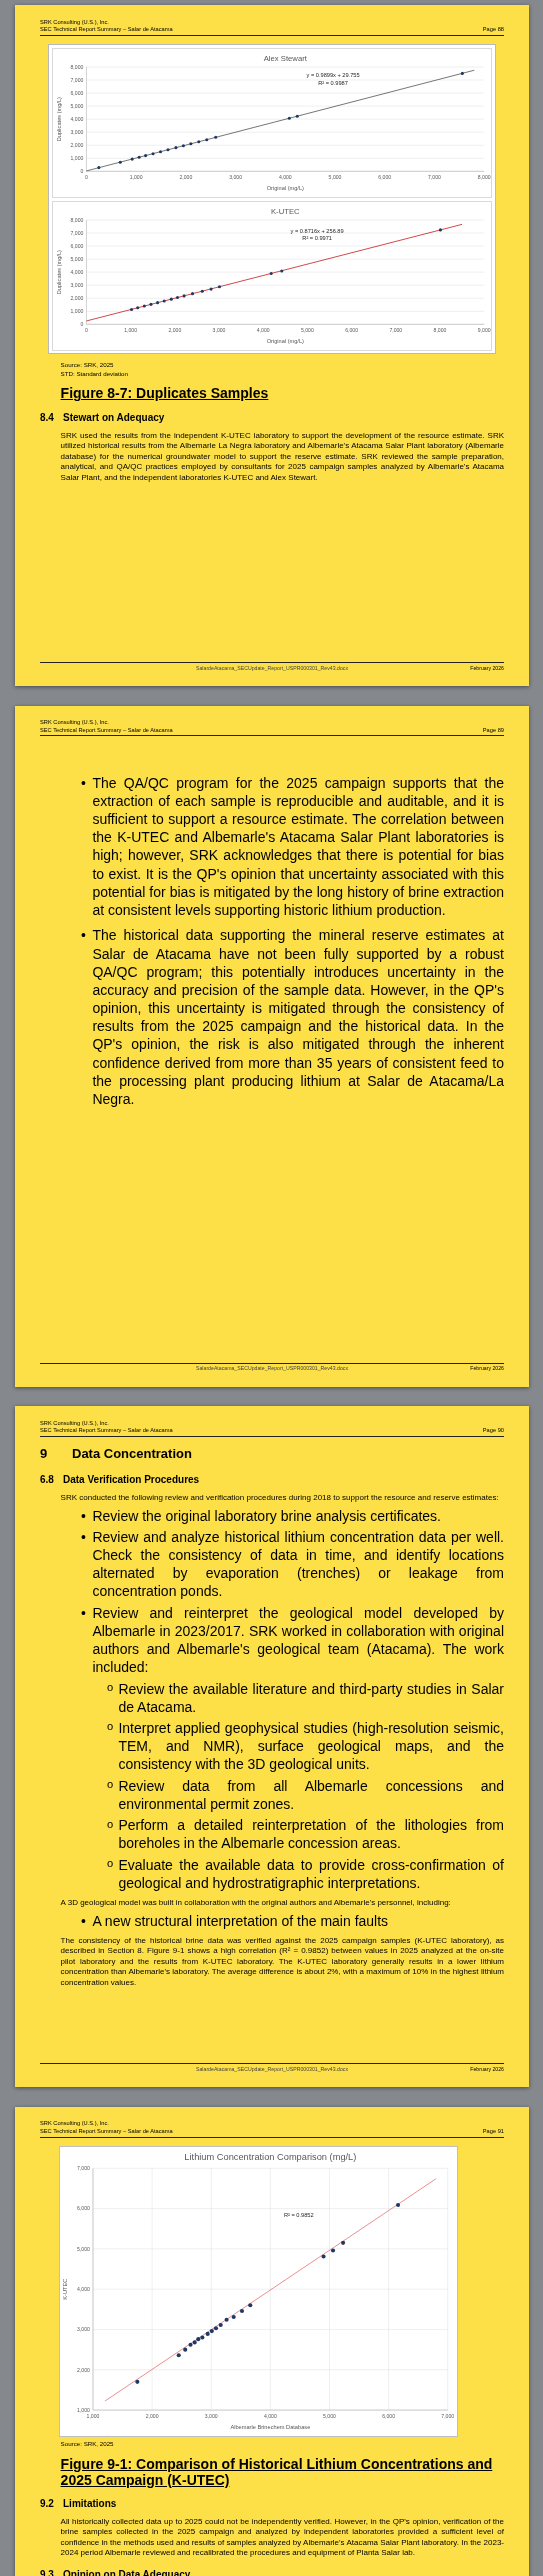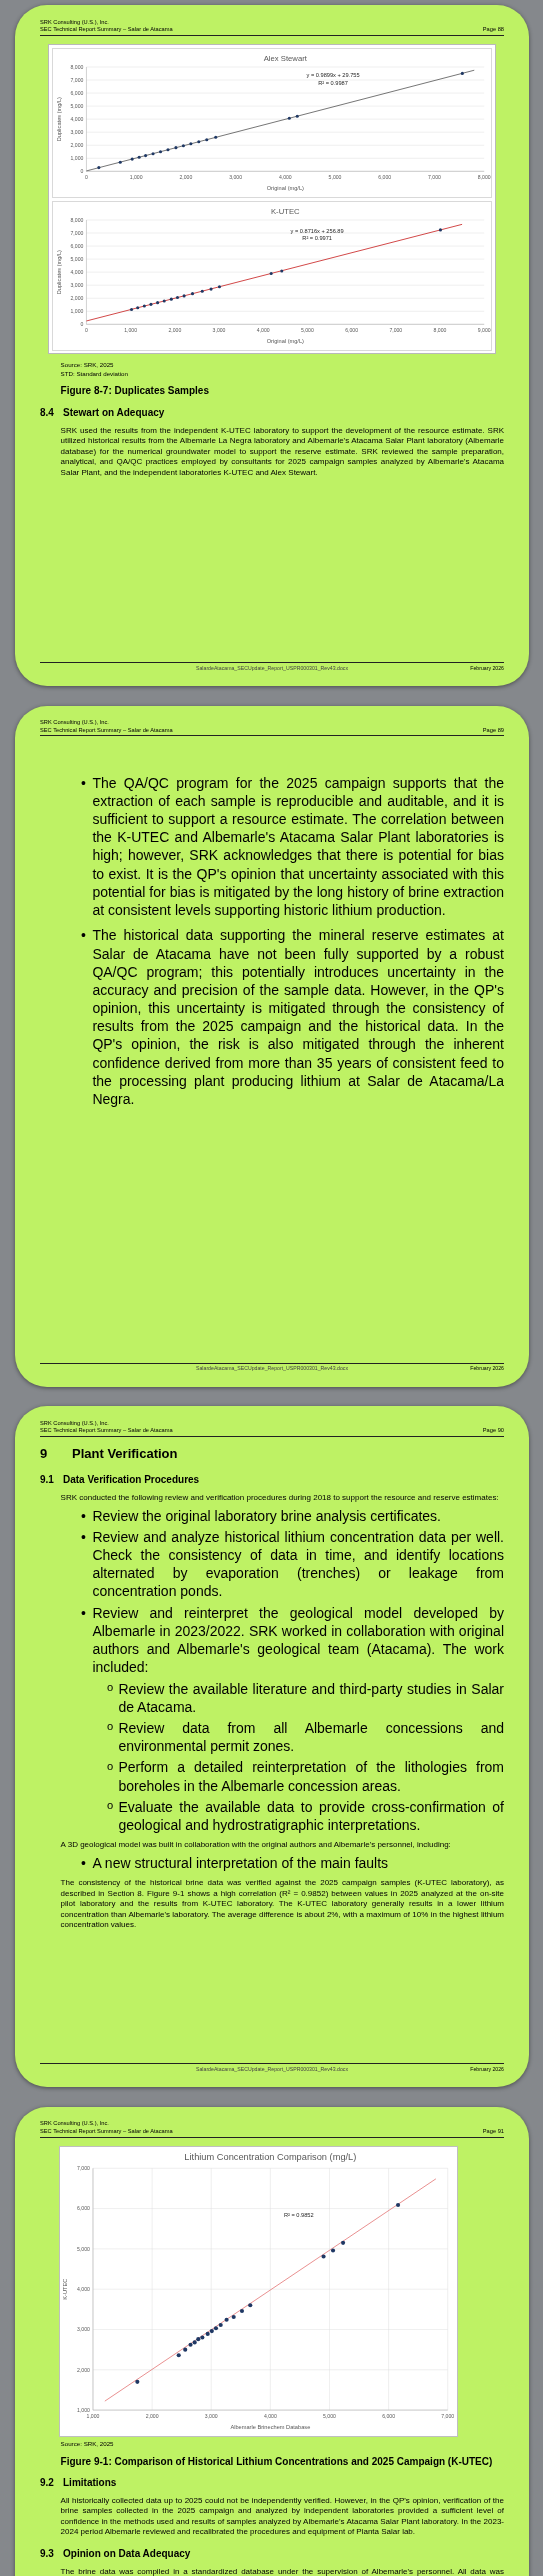--- a/index.html
+++ b/index.html
@@ -5,45 +5,44 @@
   html,body{margin:0;padding:0;}
   body{
     width:544px;
     background:#85888c;
     font-family:"Liberation Sans", sans-serif;
     color:#000;
   }
   .viewer{width:544px;padding:5.2px 0 25px 0;}
   .page{
     width:514px;height:681px;
-    margin:0 auto;background:#bef264;
+    margin:0 auto;background:#fde047;
     box-shadow:0 1px 4.1px rgba(0,0,0,.45);
     box-sizing:border-box;
     padding:13.4px 25px 0 25px;
     display:flex;flex-direction:column;
     position:relative;
-    border-radius:32px;
   }
   .page + .page{margin-top:19.6px;}
 
   
   .hdr{font-size:5.7px;line-height:1.3;border-bottom:0.5px solid #222;padding-bottom:1.5px;}
   .hdr-row{display:flex;justify-content:space-between;}
   .ftr{
     margin-top:auto;margin-bottom:15.5px;
     border-top:0.5px solid #222;padding-top:1.5px;
     font-size:5.2px;color:#444;
     position:relative;text-align:center;
   }
   .ftr-date{position:absolute;right:0;top:1.5px;color:#000;}
 
   
   .para{margin:6.2px 0 0 20.6px;font-size:8px;line-height:1.3;text-align:justify;}
   .note{margin:1px 0 0 20.6px;font-size:6.2px;line-height:1.35;}
-  .caption{margin:7.2px 0 0 20.6px;font-size:10px;font-weight:bold;}
+  .caption{margin:7.2px 0 0 20.6px;font-size:14px;font-weight:bold;text-decoration:underline;}
   .h1{display:flex;margin:9.3px 0 2.1px 0;font-size:13px;font-weight:bold;}
   .h1 .hnum{width:32px;flex:0 0 auto;}
   .h2{display:flex;margin:10.3px 0 2.1px 0;font-size:10px;font-weight:bold;}
   .h2 .hnum{width:23px;flex:0 0 auto;}
 
   
   .bul{position:relative;padding-left:12.4px;margin:3.1px 0 0 0;font-size:14px;line-height:1.3;text-align:justify;}
   .bul::before{content:"\2022";position:absolute;left:1px;top:0;}
   .bul2::before{content:"o";font-size:0.8em;top:0.5px;}
   .lvl1{margin-left:40px;}
@@ -230,34 +229,35 @@
     <div class="hdr">
       <div>SRK Consulting (U.S.), Inc.</div>
       <div class="hdr-row">
         <span>SEC Technical Report Summary – Salar de Atacama</span>
         <span>Page 90</span>
       </div>
     </div>
 
     <div class="h1">
       <span class="hnum">9</span>
-      <span>Plant Verification</span>
+      <span>Data Concentration</span>
     </div>
     <div class="h2">
-      <span class="hnum">9.1</span>
+      <span class="hnum">6.8</span>
       <span>Data Verification Procedures</span>
     </div>
 
     <div class="para">SRK conducted the following review and verification procedures during 2018 to support the resource and reserve estimates:</div>
 
     <div>
       <div class="bul lvl1">Review the original laboratory brine analysis certificates.</div>
       <div class="bul lvl1">Review and analyze historical lithium concentration data per well. Check the consistency of data in time, and identify locations alternated by evaporation (trenches) or leakage from concentration ponds.</div>
-      <div class="bul lvl1">Review and reinterpret the geological model developed by Albemarle in 2023/2022. SRK worked in collaboration with original authors and Albemarle's geological team (Atacama). The work included:</div>
+      <div class="bul lvl1">Review and reinterpret the geological model developed by Albemarle in 2023/2017. SRK worked in collaboration with original authors and Albemarle's geological team (Atacama). The work included:</div>
       <div class="bul bul2 lvl2">Review the available literature and third-party studies in Salar de Atacama.</div>
+      <div class="bul bul2 lvl2">Interpret applied geophysical studies (high-resolution seismic, TEM, and NMR), surface geological maps, and the consistency with the 3D geological units.</div>
       <div class="bul bul2 lvl2">Review data from all Albemarle concessions and environmental permit zones.</div>
       <div class="bul bul2 lvl2">Perform a detailed reinterpretation of the lithologies from boreholes in the Albemarle concession areas.</div>
       <div class="bul bul2 lvl2">Evaluate the available data to provide cross-confirmation of geological and hydrostratigraphic interpretations.</div>
     </div>
 
     <div class="para">A 3D geological model was built in collaboration with the original authors and Albemarle's personnel, including:</div>
 
     <div>
       <div class="bul lvl1">A new structural interpretation of the main faults</div>
     </div>

